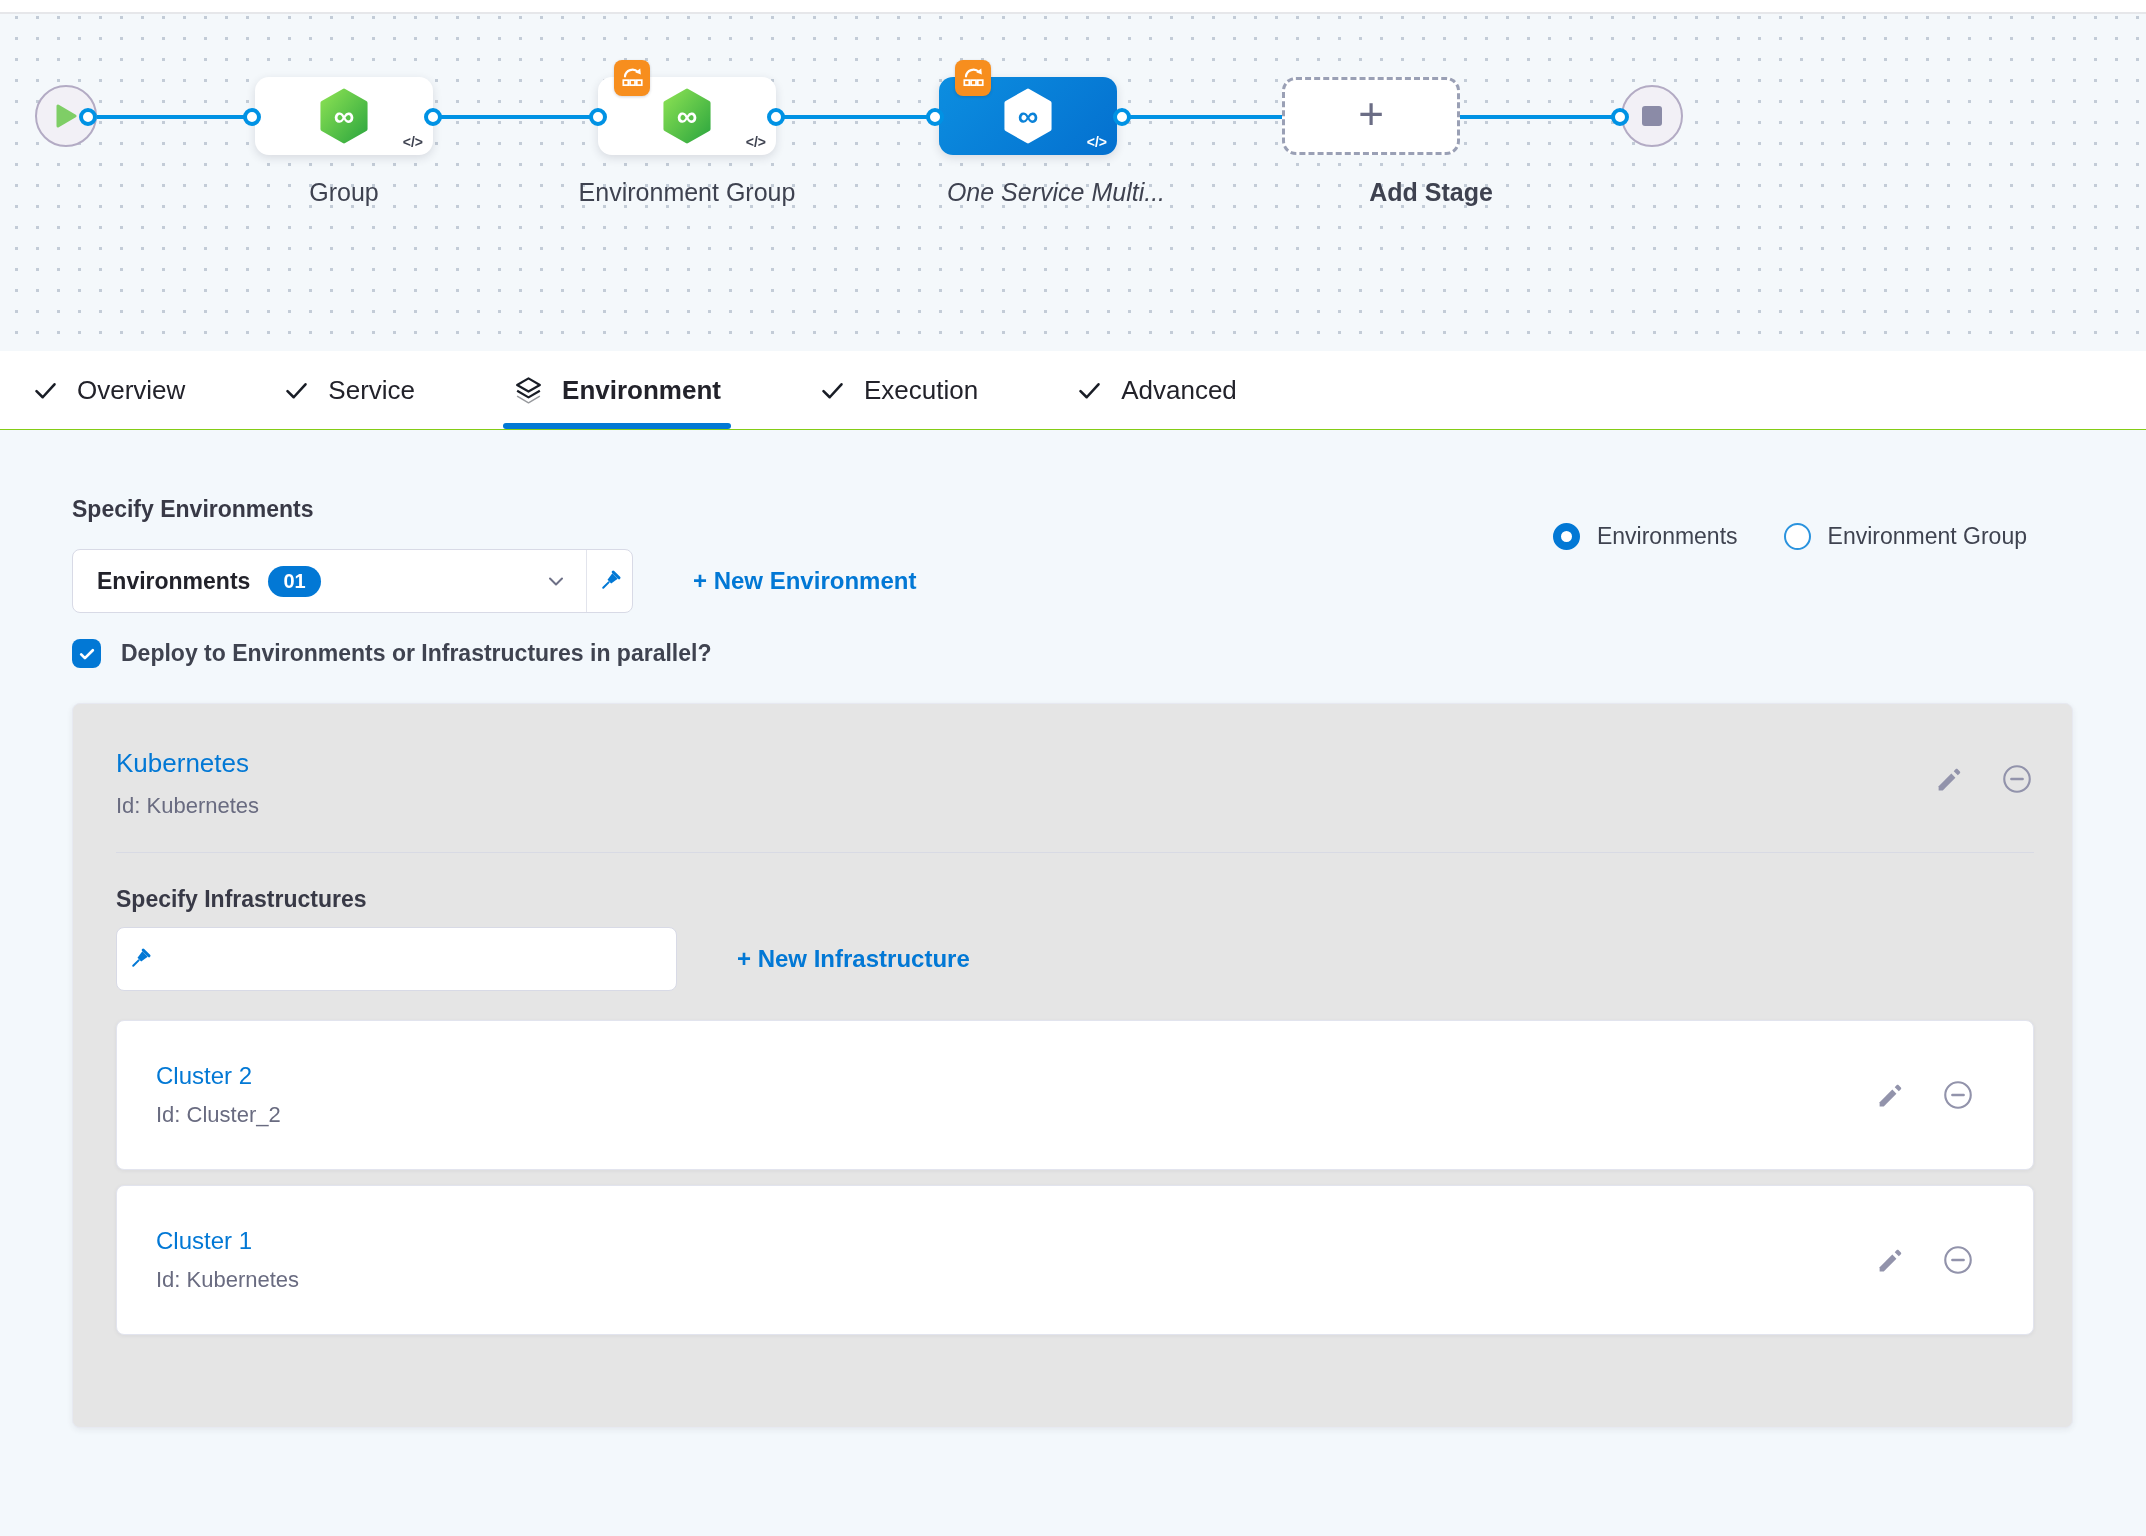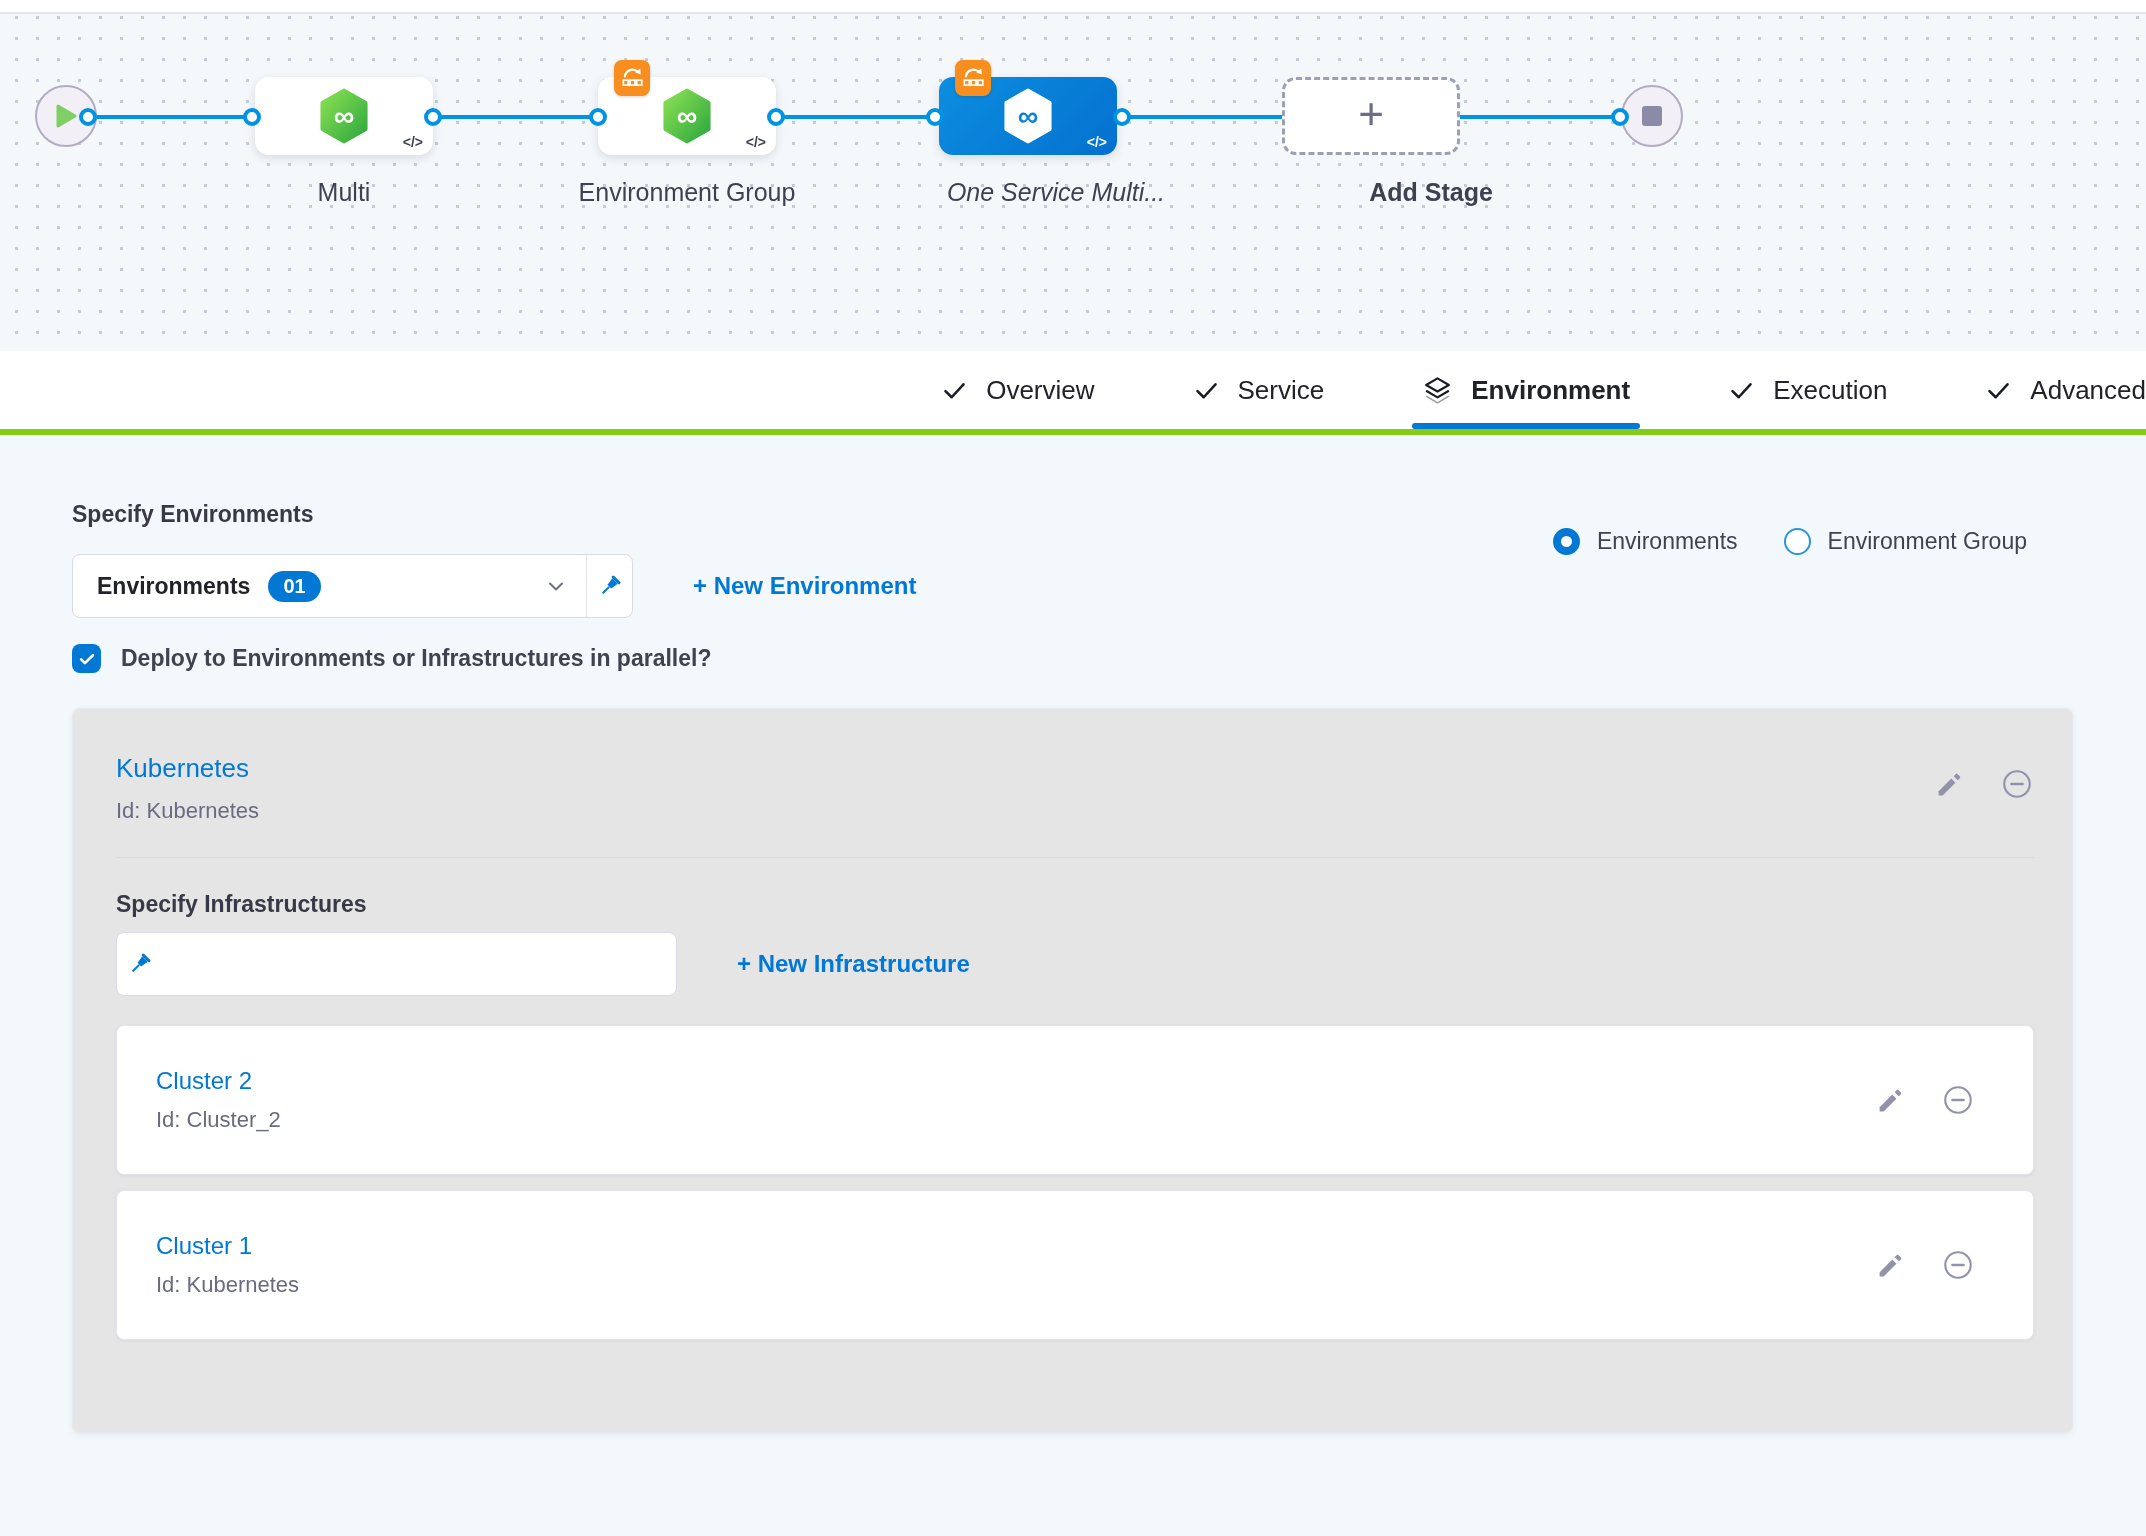--- a/index.html
+++ b/index.html
@@ -28,22 +28,22 @@
   .code-glyph{position:absolute;right:10px;bottom:5px;font-size:14px;font-weight:700;color:#3e4250;}
   .stage-card.selected .code-glyph{color:#fff;}
   .prop-badge{position:absolute;left:16px;top:-17px;width:36px;height:36px;border-radius:8px;
     background:#f78e1e;z-index:6;display:flex;align-items:center;justify-content:center;
     box-shadow:0 1px 3px rgba(40,41,61,.2);}
   .stage-label{position:absolute;top:160px;width:230px;text-align:center;font-size:25px;
     line-height:37px;color:#3e4250;z-index:2;}
   .plus-glyph{font-size:44px;font-weight:300;color:#6b6d85;line-height:1;margin-top:-4px;}
 
   
-  .tabbar{height:78px;background:#fff;border-bottom:6px solid #84cc16;display:flex;
-    align-items:center;padding-left:32px;gap:98px;position:relative;justify-content:flex-end;}
+  .tabbar{height:78px;background:#fff;border-bottom:1px solid #84cc16;display:flex;
+    align-items:center;padding-left:32px;gap:98px;position:relative;}
   .tab{position:relative;display:flex;align-items:center;gap:18px;height:100%;cursor:pointer;}
   .tab-label{font-size:26px;color:#22222a;}
   .tab.active .tab-label{font-weight:700;}
   .tab.active::after{content:"";position:absolute;left:-10px;right:-10px;bottom:0;height:6px;
     background:#0278d5;border-radius:4px;}
 
   
   .content{padding:66px 73px 0 72px;background:#f3f8fc;}
   .top-flex{display:flex;justify-content:space-between;align-items:flex-start;}
   .section-heading{font-size:23px;font-weight:700;color:#383946;}
@@ -115,21 +115,21 @@
             <linearGradient id="gGreen" x1="0" y1="0" x2="1" y2="1">
           <stop offset="0" stop-color="#8be153"></stop>
               <stop offset="1" stop-color="#2ea73f"></stop>
             </linearGradient>
           </defs>
         <polygon points="26,3 48,15.5 48,42.5 26,55 4,42.5 4,15.5" fill="url(#gGreen)" stroke="url(#gGreen)" stroke-width="5" stroke-linejoin="round"></polygon>
         <text x="26" y="39" text-anchor="middle" font-size="30" font-weight="bold" fill="#ffffff">∞</text>
       </svg>
       <span class="code-glyph">&lt;/&gt;</span>
     </div>
-    <div class="stage-label" style="left:229px;">Multi</div>
+    <div class="stage-label" style="left:229px;">Group</div>
 
     <div class="stage-card" style="left:598px;">
       <div class="prop-badge">
         <svg width="26" height="26" viewBox="0 0 24 24">
           <path d="M5.5 10.5A7 7 0 0 1 17.5 6.5" fill="none" stroke="#fff" stroke-width="2" stroke-linecap="round"></path>
           <path d="M19.6 3.2l.6 5.6-5.2-2.1z" fill="#fff"></path>
           <rect x="4" y="14" width="4.6" height="4.6" fill="none" stroke="#fff" stroke-width="1.6"></rect>
           <rect x="10.2" y="14" width="4.6" height="4.6" fill="none" stroke="#fff" stroke-width="1.6"></rect>
           <rect x="16.4" y="14" width="4.6" height="4.6" fill="none" stroke="#fff" stroke-width="1.6"></rect>
         </svg>

